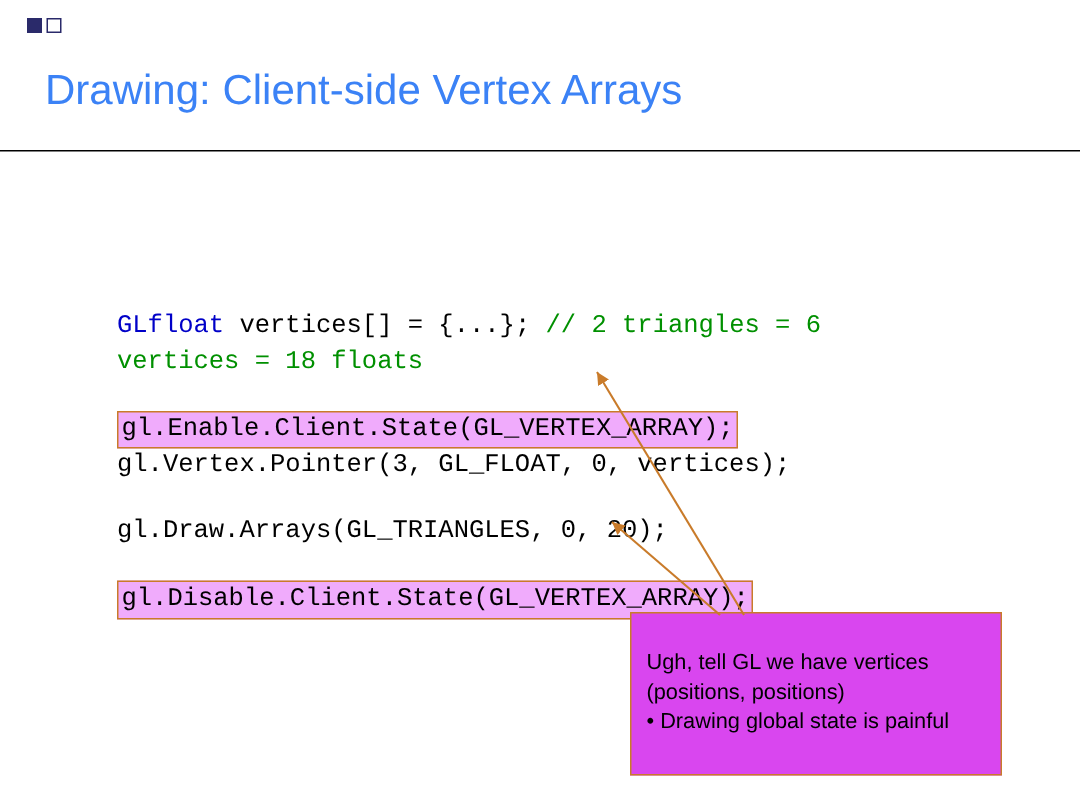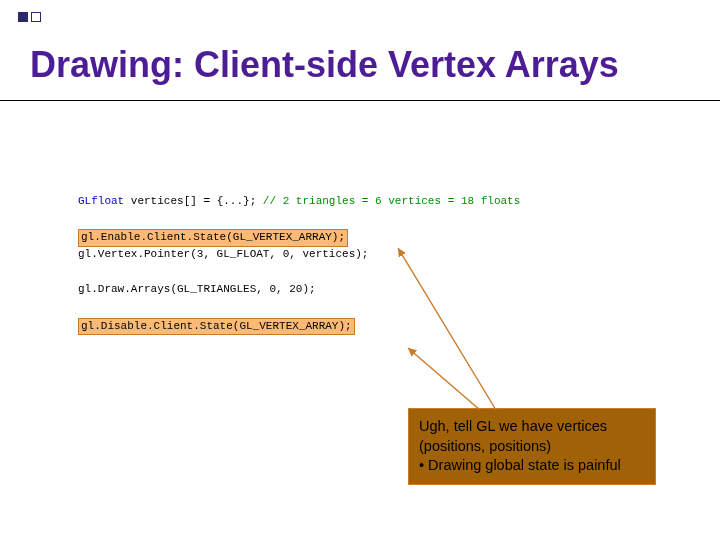--- a/index.html
+++ b/index.html
@@ -21,61 +21,61 @@
   .sq {
     width: 10px;
     height: 10px;
     border: 1px solid #2a2a6a;
   }
   .sq.filled { background: #2a2a6a; }
   .title {
     position: absolute;
     top: 44px;
     left: 30px;
-    font-size: 36px;
-    font-weight: 700;
-    color: #4c1d95;
+    font-size: 28px;
+    font-weight: 400;
+    color: #3b82f6;
     letter-spacing: 0;
   }
   .hr {
     position: absolute;
     top: 100px;
     left: 0;
     width: 720px;
     height: 1px;
     background: #000;
   }
   .code-area {
     position: absolute;
-    top: 194px;
+    top: 206px;
     left: 78px;
     width: 560px;
     font-family: "Courier New", monospace;
-    font-size: 11px;
+    font-size: 17px;
     line-height: 1.4;
     color: #000;
   }
   .blk { margin-bottom: 20px; }
   .kw { color: #0000c8; }
   .cm { color: #009000; }
   .hl1, .hl2 {
     display: inline-block;
-    background: #fdba74;
+    background: #f0abfc;
     border: 1px solid #c97b2a;
     padding: 0 2px;
     font-family: "Courier New", monospace;
   }
   .callout {
     position: absolute;
     top: 408px;
-    left: 408px;
+    left: 420px;
     width: 248px;
-    background: #a16207;
+    background: #d946ef;
     border: 1.5px solid #c97b2a;
-    padding: 8px 10px;
+    padding: 24px 10px;
     font-family: Arial, Helvetica, sans-serif;
     font-size: 14.5px;
     line-height: 1.35;
     color: #000;
   }
   .callout .it { }
   svg.arrows {
     position: absolute;
     top: 0; left: 0;
     width: 720px; height: 540px;

